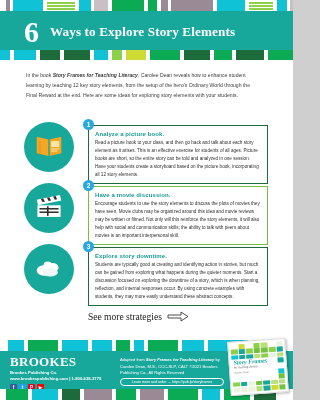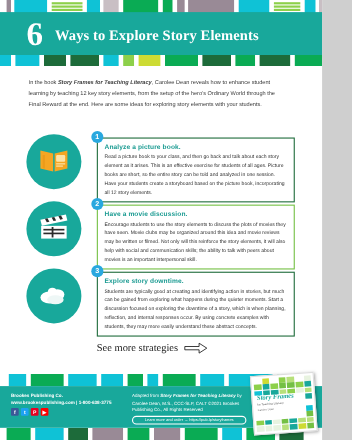--- a/index.html
+++ b/index.html
@@ -283,20 +283,21 @@
       <div class="sg" style="width: 4px; background: rgb(255, 255, 255);"></div>
       <div class="sg" style="width: 40px; background: rgb(15, 194, 214);"></div>
       <div class="sg" style="width: 4px; background: rgb(255, 255, 255);"></div>
       <div class="sg" style="width: 12px; background: rgb(10, 171, 84);"></div>
       <div class="sg" style="width: 4px; background: rgb(255, 255, 255);"></div>
       <div class="sg" style="width: 15px; background: rgb(15, 194, 214);"></div>
     </div>
 
   <div class="footer">
     <div class="brookes">
+      <div class="logo">BROOKES</div>
       <div class="l1">Brookes Publishing Co.</div>
       <div class="l2">www.brookespublishing.com | 1-800-638-3775</div>
       <div class="social" id="social">
           <div class="soc fb">f</div>
           <div class="soc tw">t</div>
           <div class="soc pi">P</div>
           <div class="soc yt">▶</div>
         </div>
     </div>
 

